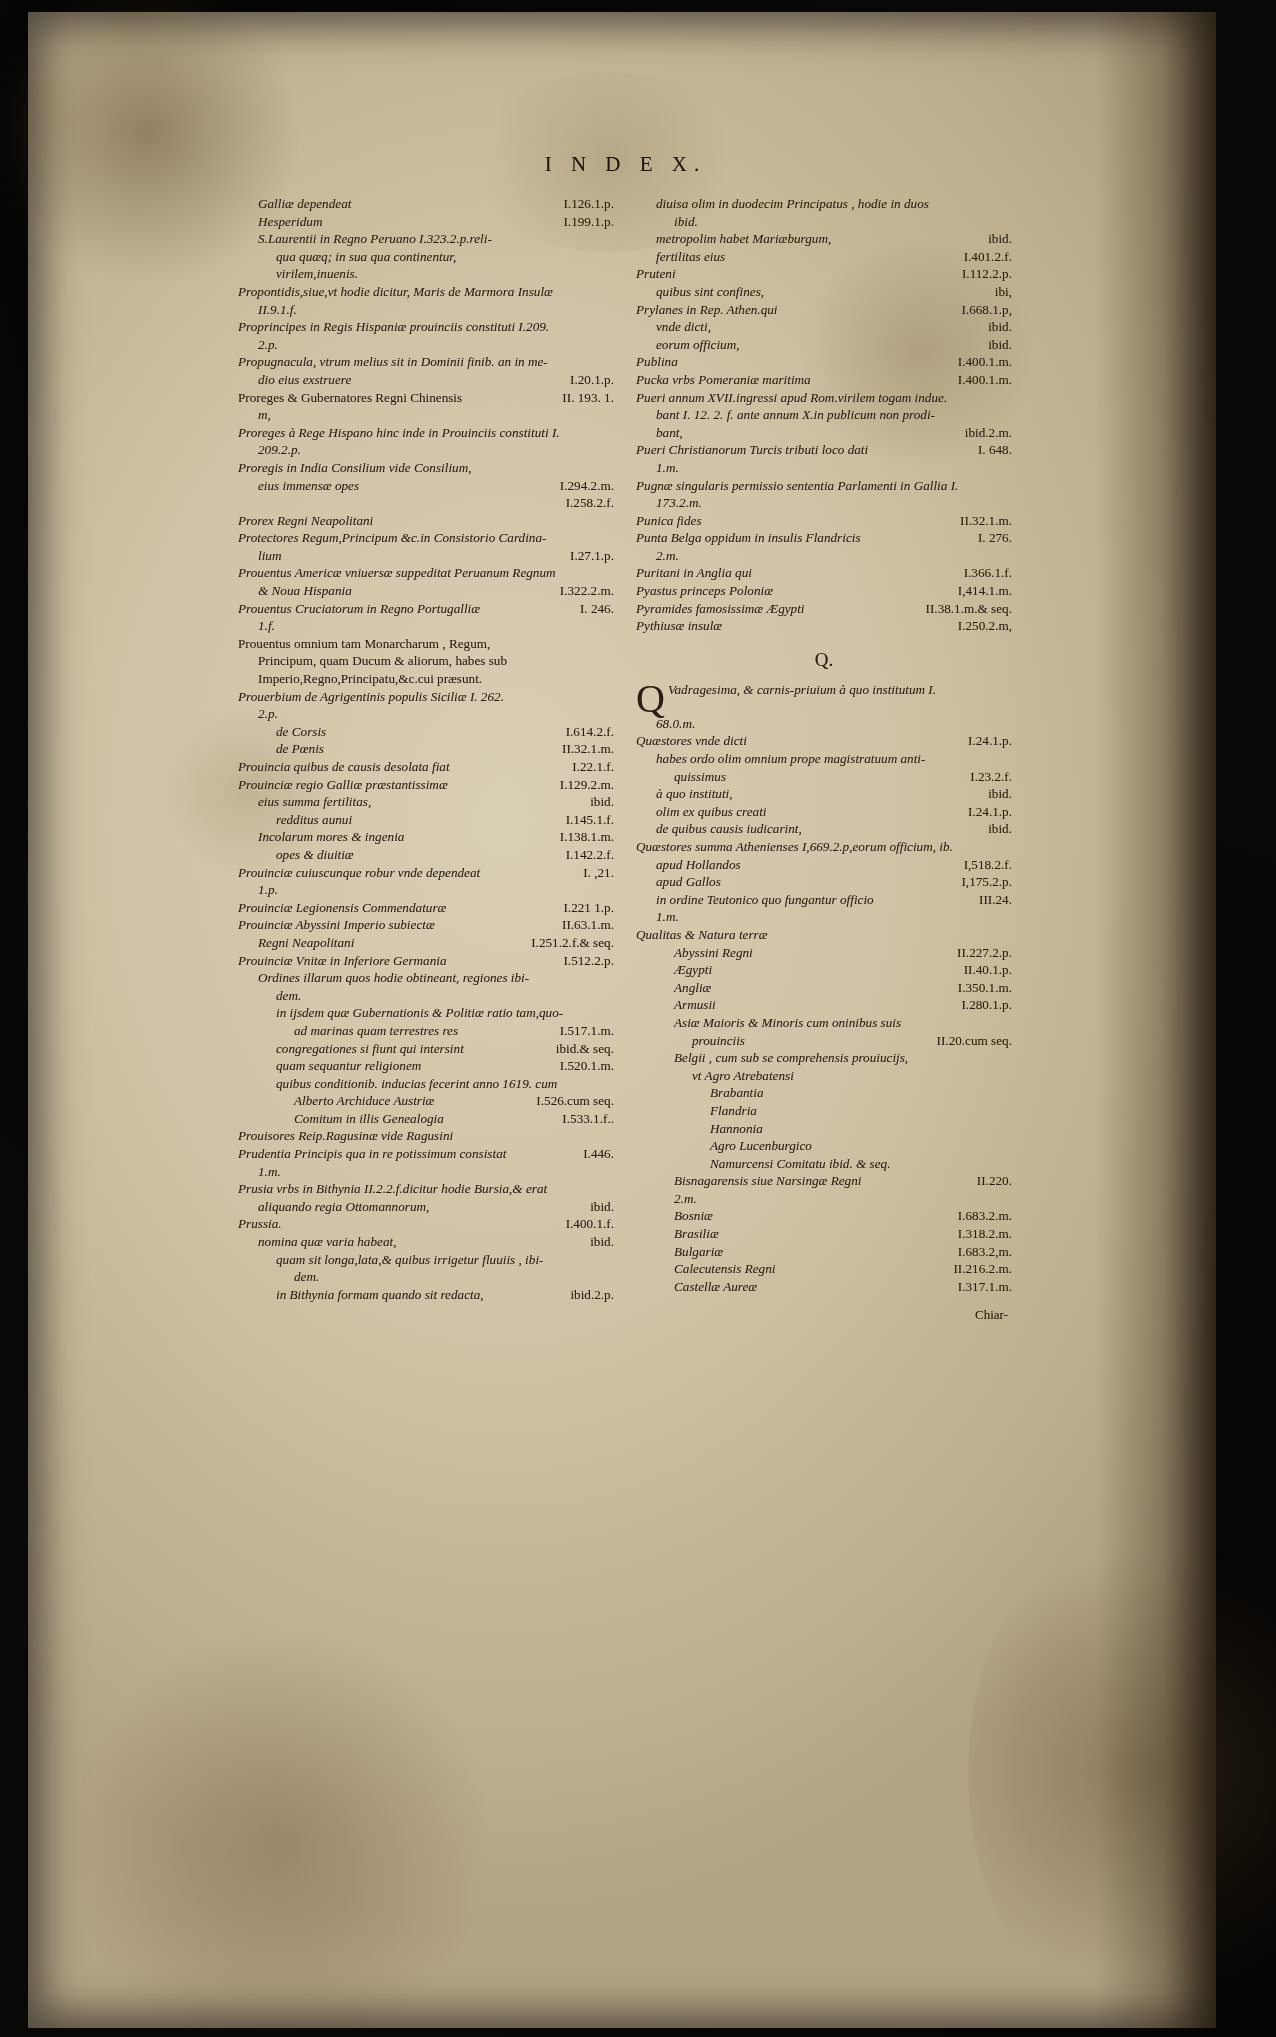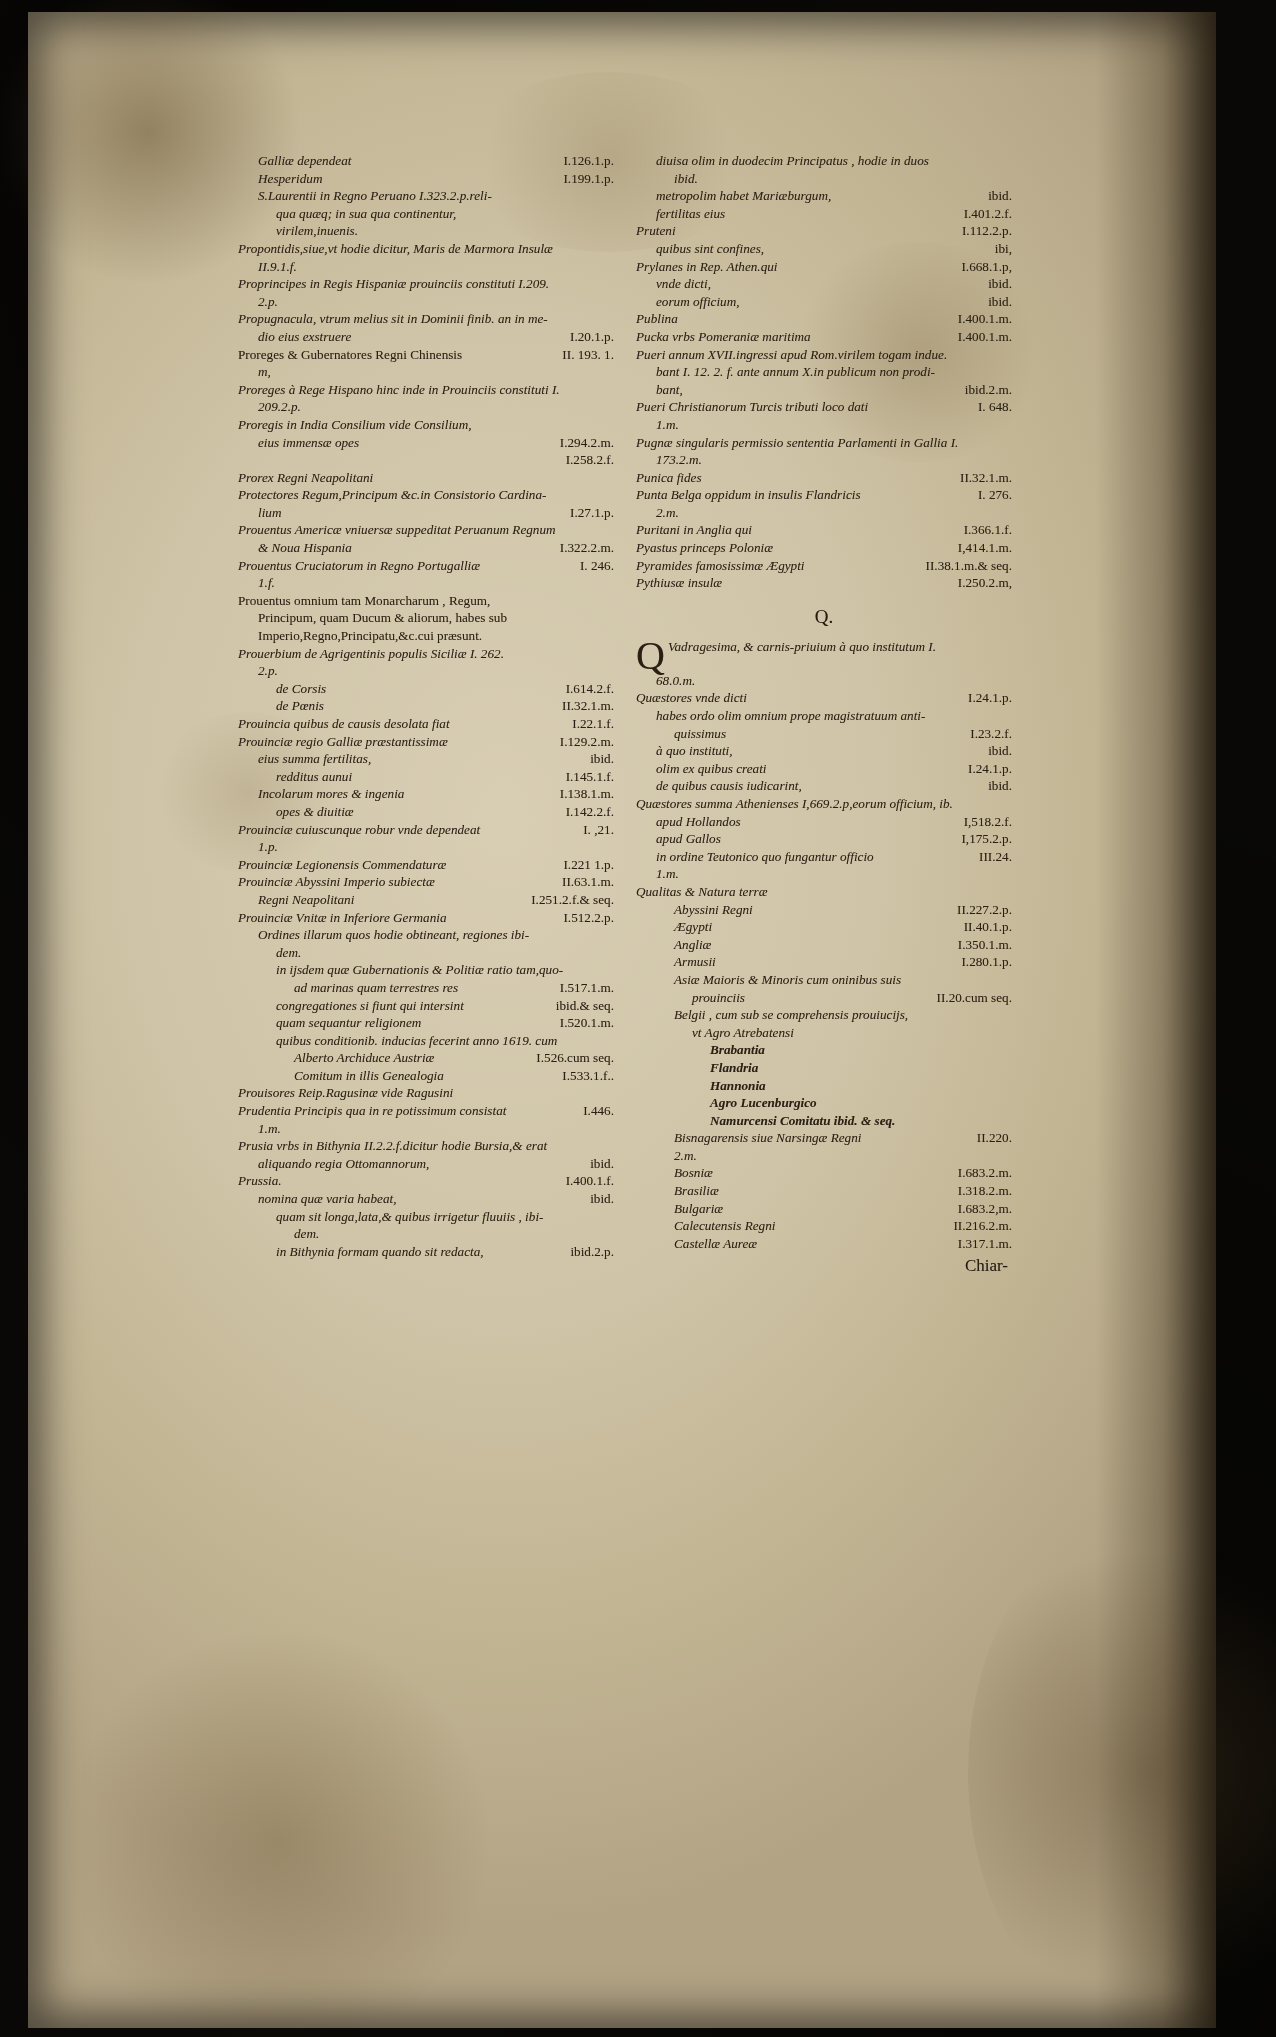--- a/index.html
+++ b/index.html
@@ -78,41 +78,41 @@
   .entry .ref {
     float: right;
     font-style: normal;
     margin-left: 6px;
   }
   .entry::after { content: ""; display: block; clear: both; }
 
   .i1 { padding-left: 20px; }
   .i2 { padding-left: 38px; }
   .i3 { padding-left: 56px; }
-  .i4 { padding-left: 74px; font-weight: bold; }
+  .i4 { padding-left: 74px; }
 
   .sec-letter {
     text-align: center;
     font-size: 19px;
     font-style: normal;
     margin: 14px 0 10px 0;
   }
   .dropcap {
     float: left;
     font-size: 40px;
     line-height: 32px;
     font-style: normal;
     padding-right: 3px;
     margin-top: 2px;
   }
   .catchword {
     text-align: right;
-    font-size: 17px;
-    font-style: normal;
-    margin-top: 4px;
+    font-size: 13px;
+    font-style: normal;
+    margin-top: 12px;
     padding-right: 4px;
   }
 
   
   #textblock { text-shadow: 0 0 0.6px rgba(40,28,16,0.25); }
 </style>
 </head>
 <body>
 
 <div id="page-bg">
@@ -121,20 +121,21 @@
     <div class="blotch" style="left:-40px;top:-30px;width:320px;height:300px;background:radial-gradient(circle,rgba(90,70,40,0.45),rgba(90,70,40,0) 70%);"></div>
     <div class="blotch" style="left:940px;top:1500px;width:360px;height:520px;background:radial-gradient(circle,rgba(80,60,32,0.4),rgba(80,60,32,0) 70%);"></div>
     <div class="blotch" style="left:40px;top:1620px;width:420px;height:420px;background:radial-gradient(circle,rgba(95,74,42,0.32),rgba(95,74,42,0) 72%);"></div>
     <div class="blotch" style="left:430px;top:60px;width:300px;height:180px;background:radial-gradient(circle,rgba(120,98,60,0.22),rgba(120,98,60,0) 70%);"></div>
     <div class="blotch" style="left:760px;top:230px;width:260px;height:220px;background:radial-gradient(circle,rgba(110,86,50,0.25),rgba(110,86,50,0) 70%);"></div>
     <div class="blotch" style="left:120px;top:700px;width:200px;height:160px;background:radial-gradient(circle,rgba(118,94,56,0.18),rgba(118,94,56,0) 70%);"></div>
 
     <div id="gutter"></div>
 
     <div id="textblock">
+      <div id="index-title">I N D E X.</div>
 
       <div id="columns">
         <div class="col" id="col-left">
             <div class="entry i1"><span class="ref">I.126.1.p.</span><span class="txt">Galliæ dependeat</span></div>
             <div class="entry i1"><span class="ref">I.199.1.p.</span><span class="txt">Hesperidum</span></div>
             <div class="entry i1"><span class="txt">S.Laurentii in Regno Peruano I.323.2.p.reli-</span></div>
             <div class="entry i2"><span class="txt">qua quæq; in sua qua  continentur,</span></div>
             <div class="entry i2"><span class="txt">virilem,inuenis.</span></div>
             <div class="entry"><span class="txt">Propontidis,siue,vt hodie dicitur, Maris de Marmora Insulæ</span></div>
             <div class="entry i1"><span class="txt">II.9.1.f.</span></div>

